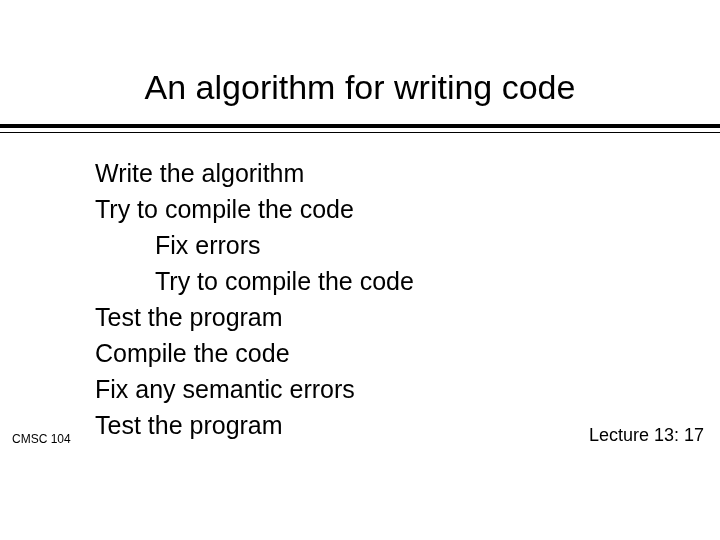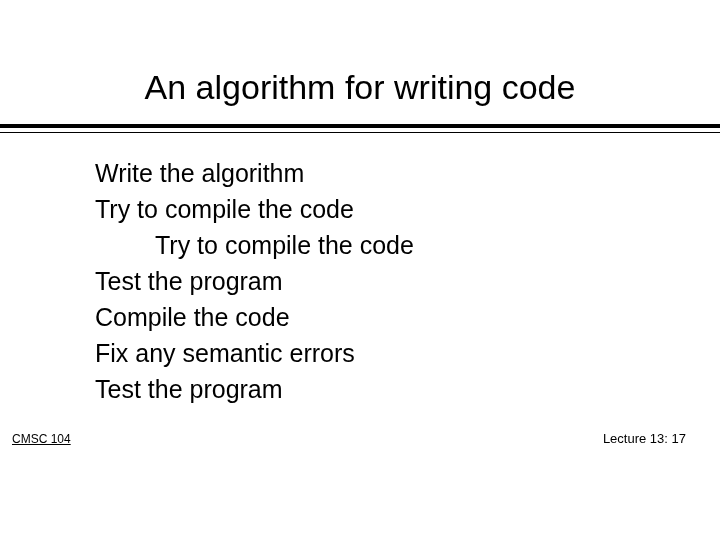--- a/index.html
+++ b/index.html
@@ -52,42 +52,42 @@
   }
   .indent {
     padding-left: 60px;
   }
   .footer-left {
     position: absolute;
     left: 12px;
     bottom: 22px;
     font-size: 12px;
     line-height: 14px;
-    text-decoration: underline;
   }
   .footer-right {
     position: absolute;
-    right: 34px;
+    right: 16px;
     bottom: 22px;
-    font-size: 13px;
+    font-size: 18px;
   }
 </style>
 </head>
 <body>
 
 <div class="slide">
 
   <div class="title">An algorithm for writing code</div>
 
   <div class="rule rule-thick"></div>
   <div class="rule rule-thin"></div>
 
   <div class="body">
     <div>Write the algorithm</div>
     <div>Try to compile the code</div>
+    <div class="indent">Fix errors</div>
     <div class="indent">Try to compile the code</div>
     <div>Test the program</div>
     <div>Compile the code</div>
     <div>Fix any semantic errors</div>
     <div>Test the program</div>
   </div>
 
   <div class="footer-left">
     <div>CMSC 104</div>
   </div>

